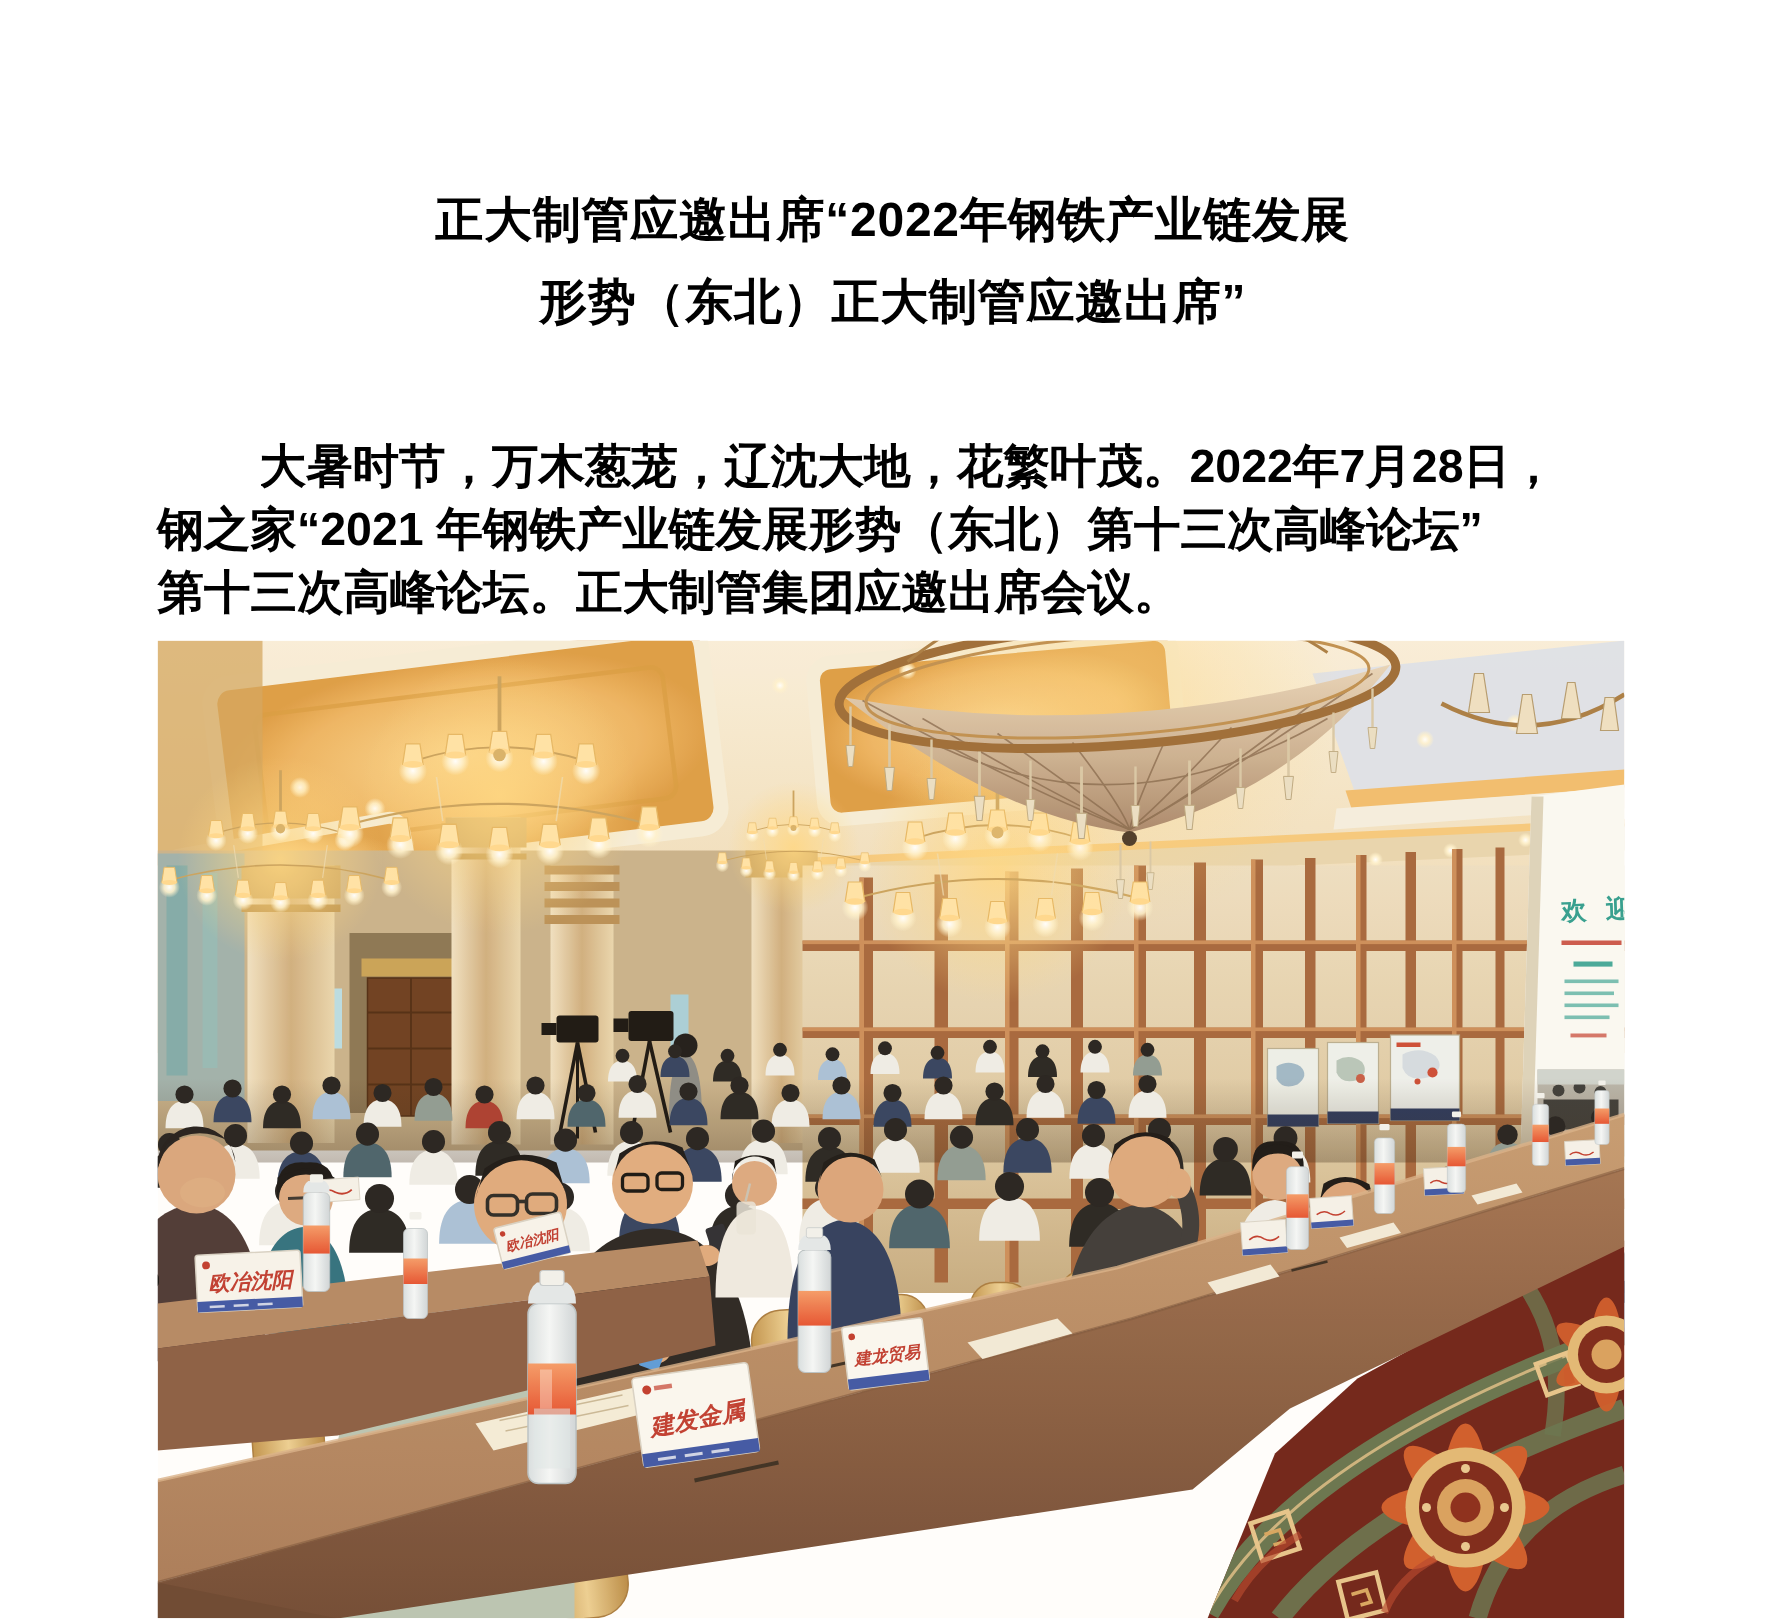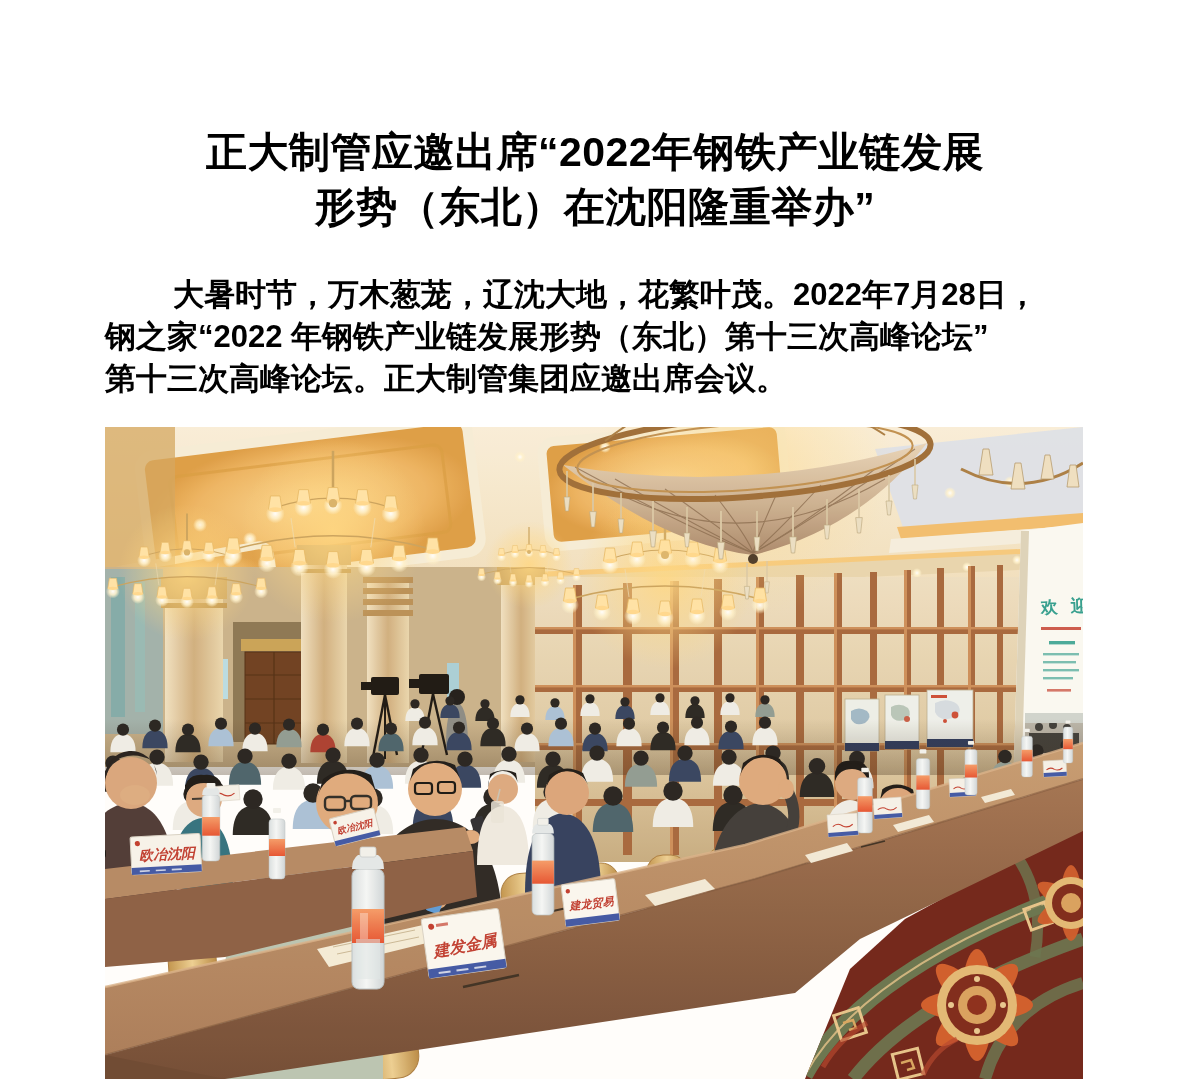--- a/index.html
+++ b/index.html
@@ -1,40 +1,40 @@
 <!DOCTYPE html>
 <html><head>
 <meta charset="utf-8">
 <style>
   html,body{margin:0;padding:0;background:#ffffff;}
   .page{position:relative;width:1190px;height:1079px;background:#ffffff;overflow:hidden;
         font-family:"Liberation Sans",sans-serif;}
   .title{position:absolute;top:98px;left:0;width:1190px;text-align:center;color:#000;
-         font-size:41px;line-height:55px;font-weight:700;letter-spacing:0.5px;white-space:nowrap;}
+         font-size:32px;line-height:55px;font-weight:700;letter-spacing:0.5px;white-space:nowrap;}
   .bodytext{position:absolute;top:274px;left:105px;width:982px;color:#000;
             font-size:31px;line-height:42px;font-weight:600;}
   .bodytext .ln{white-space:nowrap;}
-  .bodytext .indent{text-indent:68px;}
+  .bodytext .indent{text-indent:68px;margin-top:16px;}
   .photo{position:absolute;left:105px;top:427px;width:978px;height:652px;overflow:hidden;}
   .photo svg{display:block;}
   text.cardtxt{font-weight:700;font-style:italic;}
 </style>
 </head>
 <body>
 
 <div class="page">
 
   <h1 class="title">
     <div>正大制管应邀出席“2022年钢铁产业链发展</div>
-    <div>形势（东北）在沈阳隆重举办”</div>
+    <div>形势（东北）正大制管应邀出席”</div>
   </h1>
 
   <div class="bodytext">
     <div class="ln indent">大暑时节，万木葱茏，辽沈大地，花繁叶茂。2022年7月28日，</div>
-    <div class="ln">钢之家“2022 年钢铁产业链发展形势（东北）第十三次高峰论坛”</div>
+    <div class="ln">钢之家“2021 年钢铁产业链发展形势（东北）第十三次高峰论坛”</div>
     <div class="ln">第十三次高峰论坛。正大制管集团应邀出席会议。</div>
   </div>
 
   <div class="photo">
   <svg width="978" height="652" viewBox="0 0 978 652" xmlns="http://www.w3.org/2000/svg">
     <defs>
       <linearGradient id="gCeil" x1="0" y1="0" x2="0" y2="1">
         <stop offset="0" stop-color="#f9efdb"></stop>
             <stop offset="0.6" stop-color="#f1dfbd"></stop>
             <stop offset="1" stop-color="#e6d0a8"></stop>

